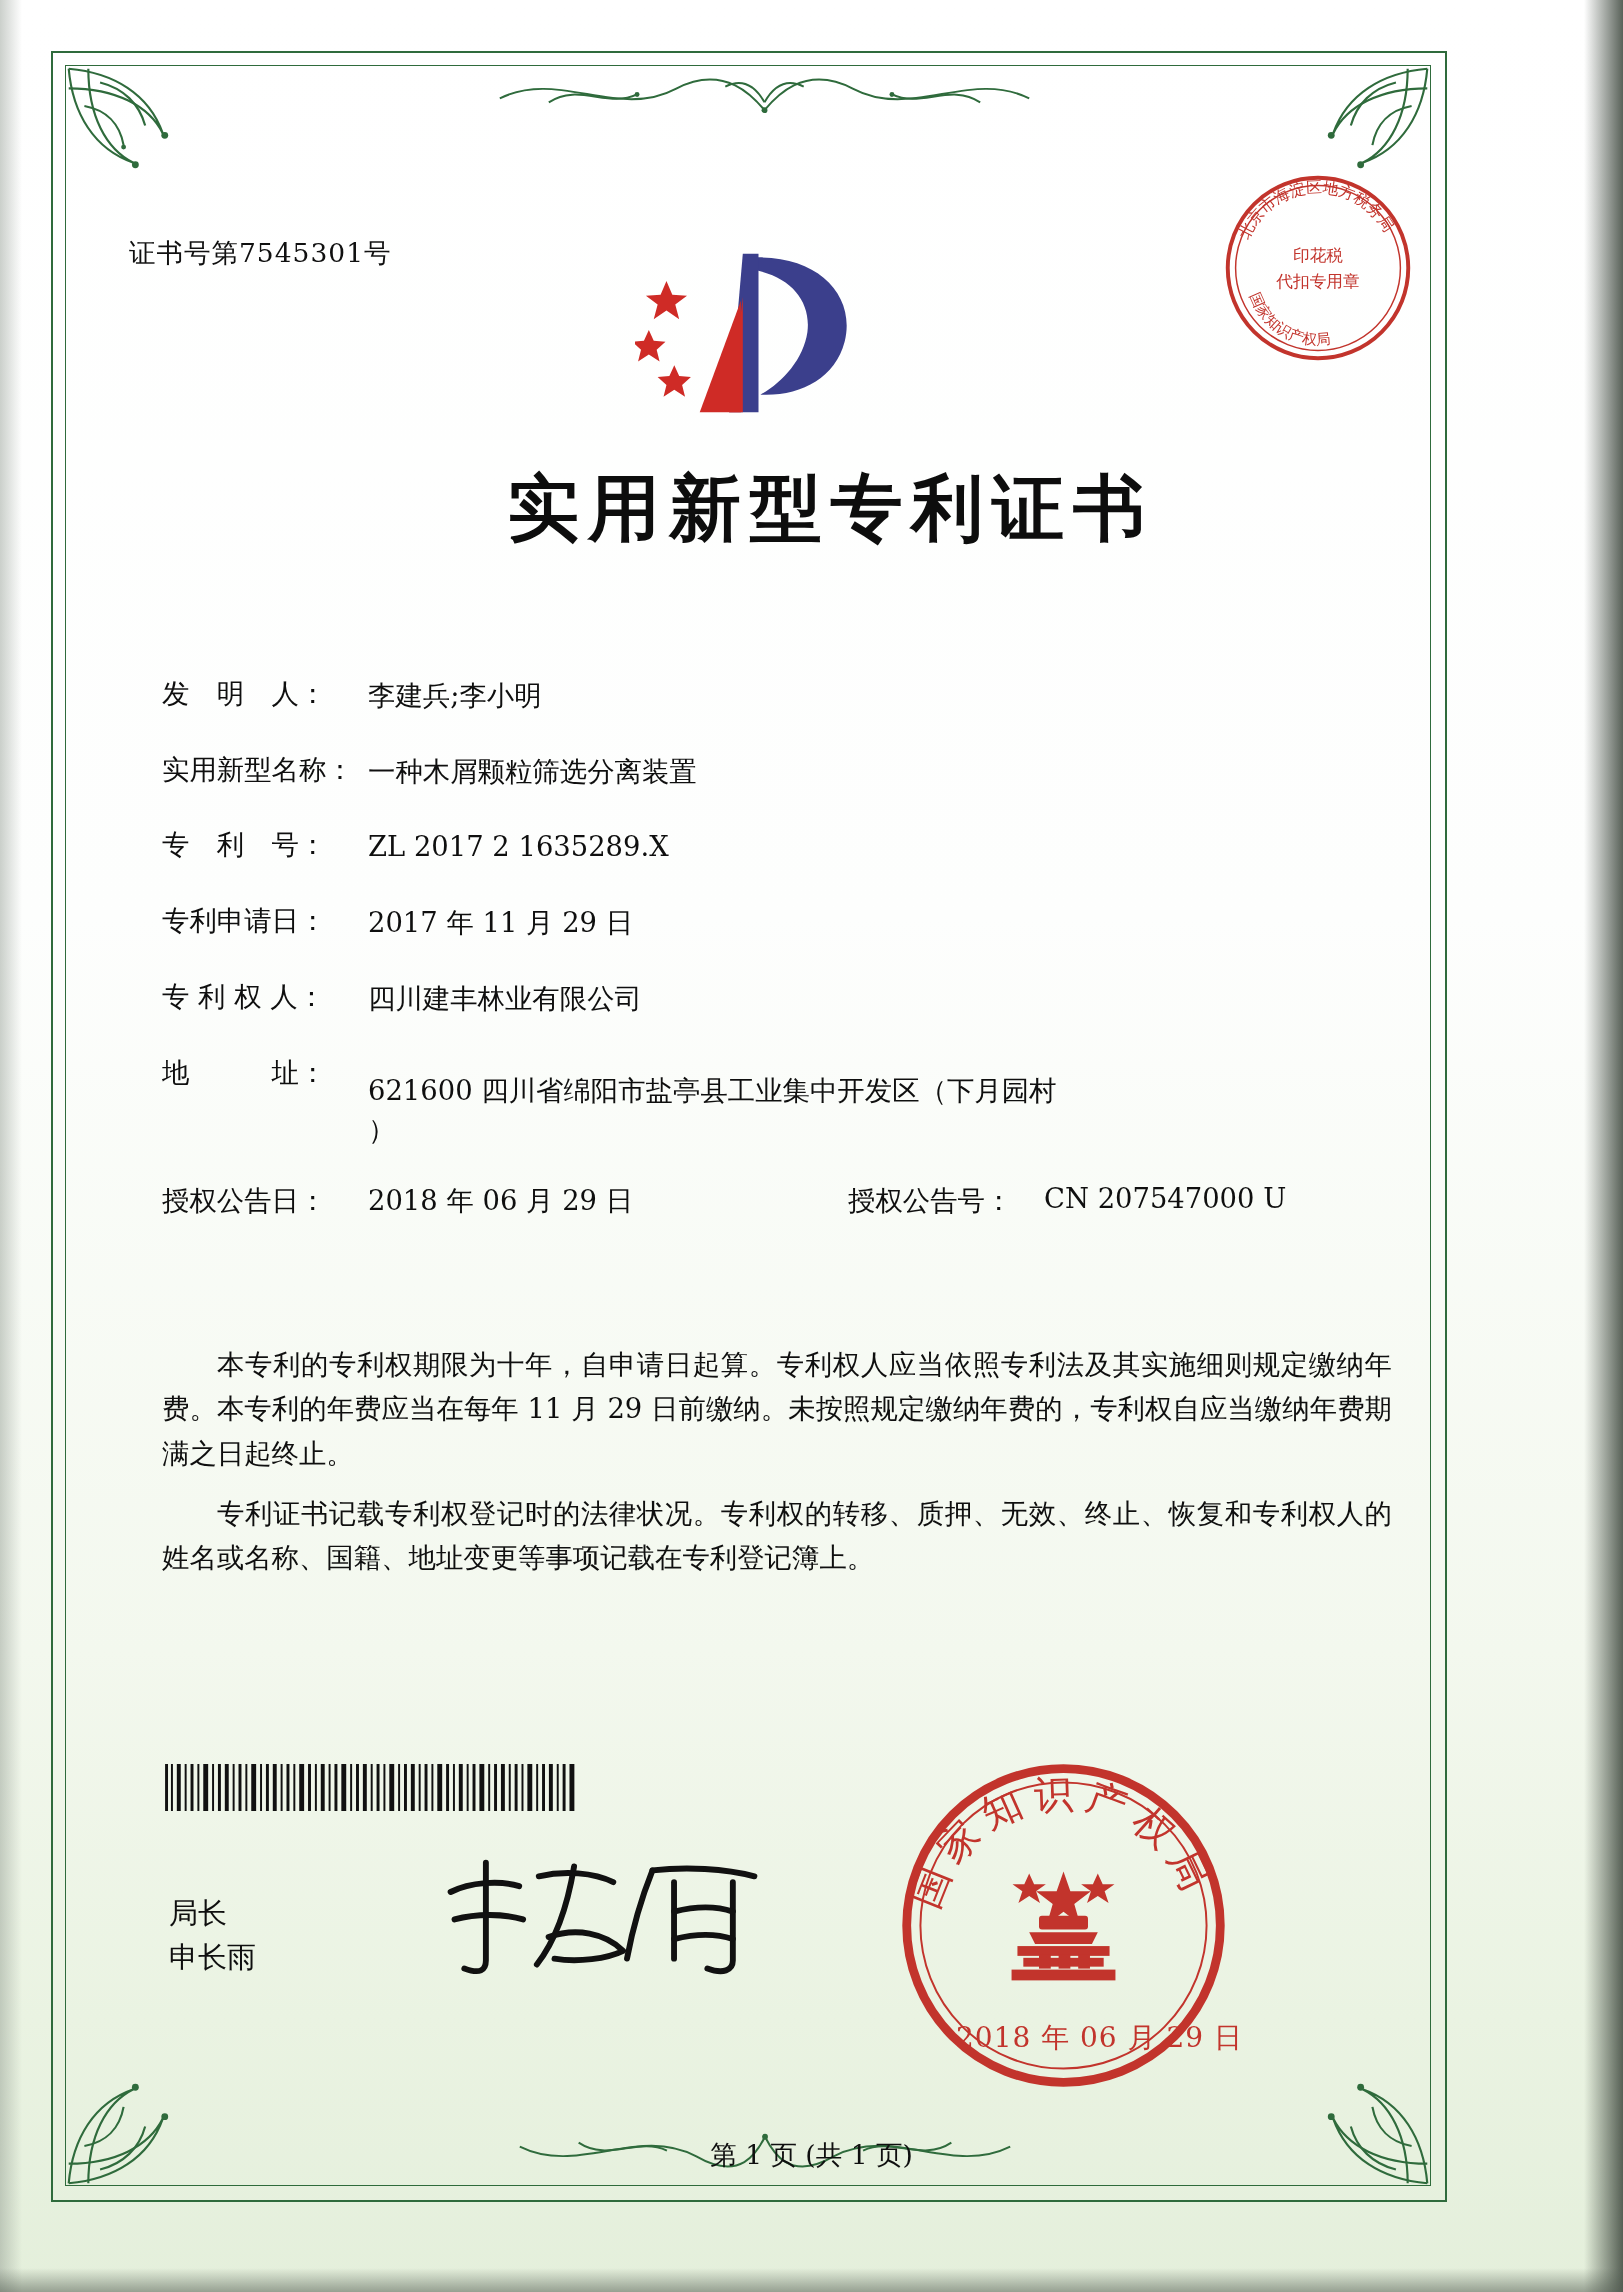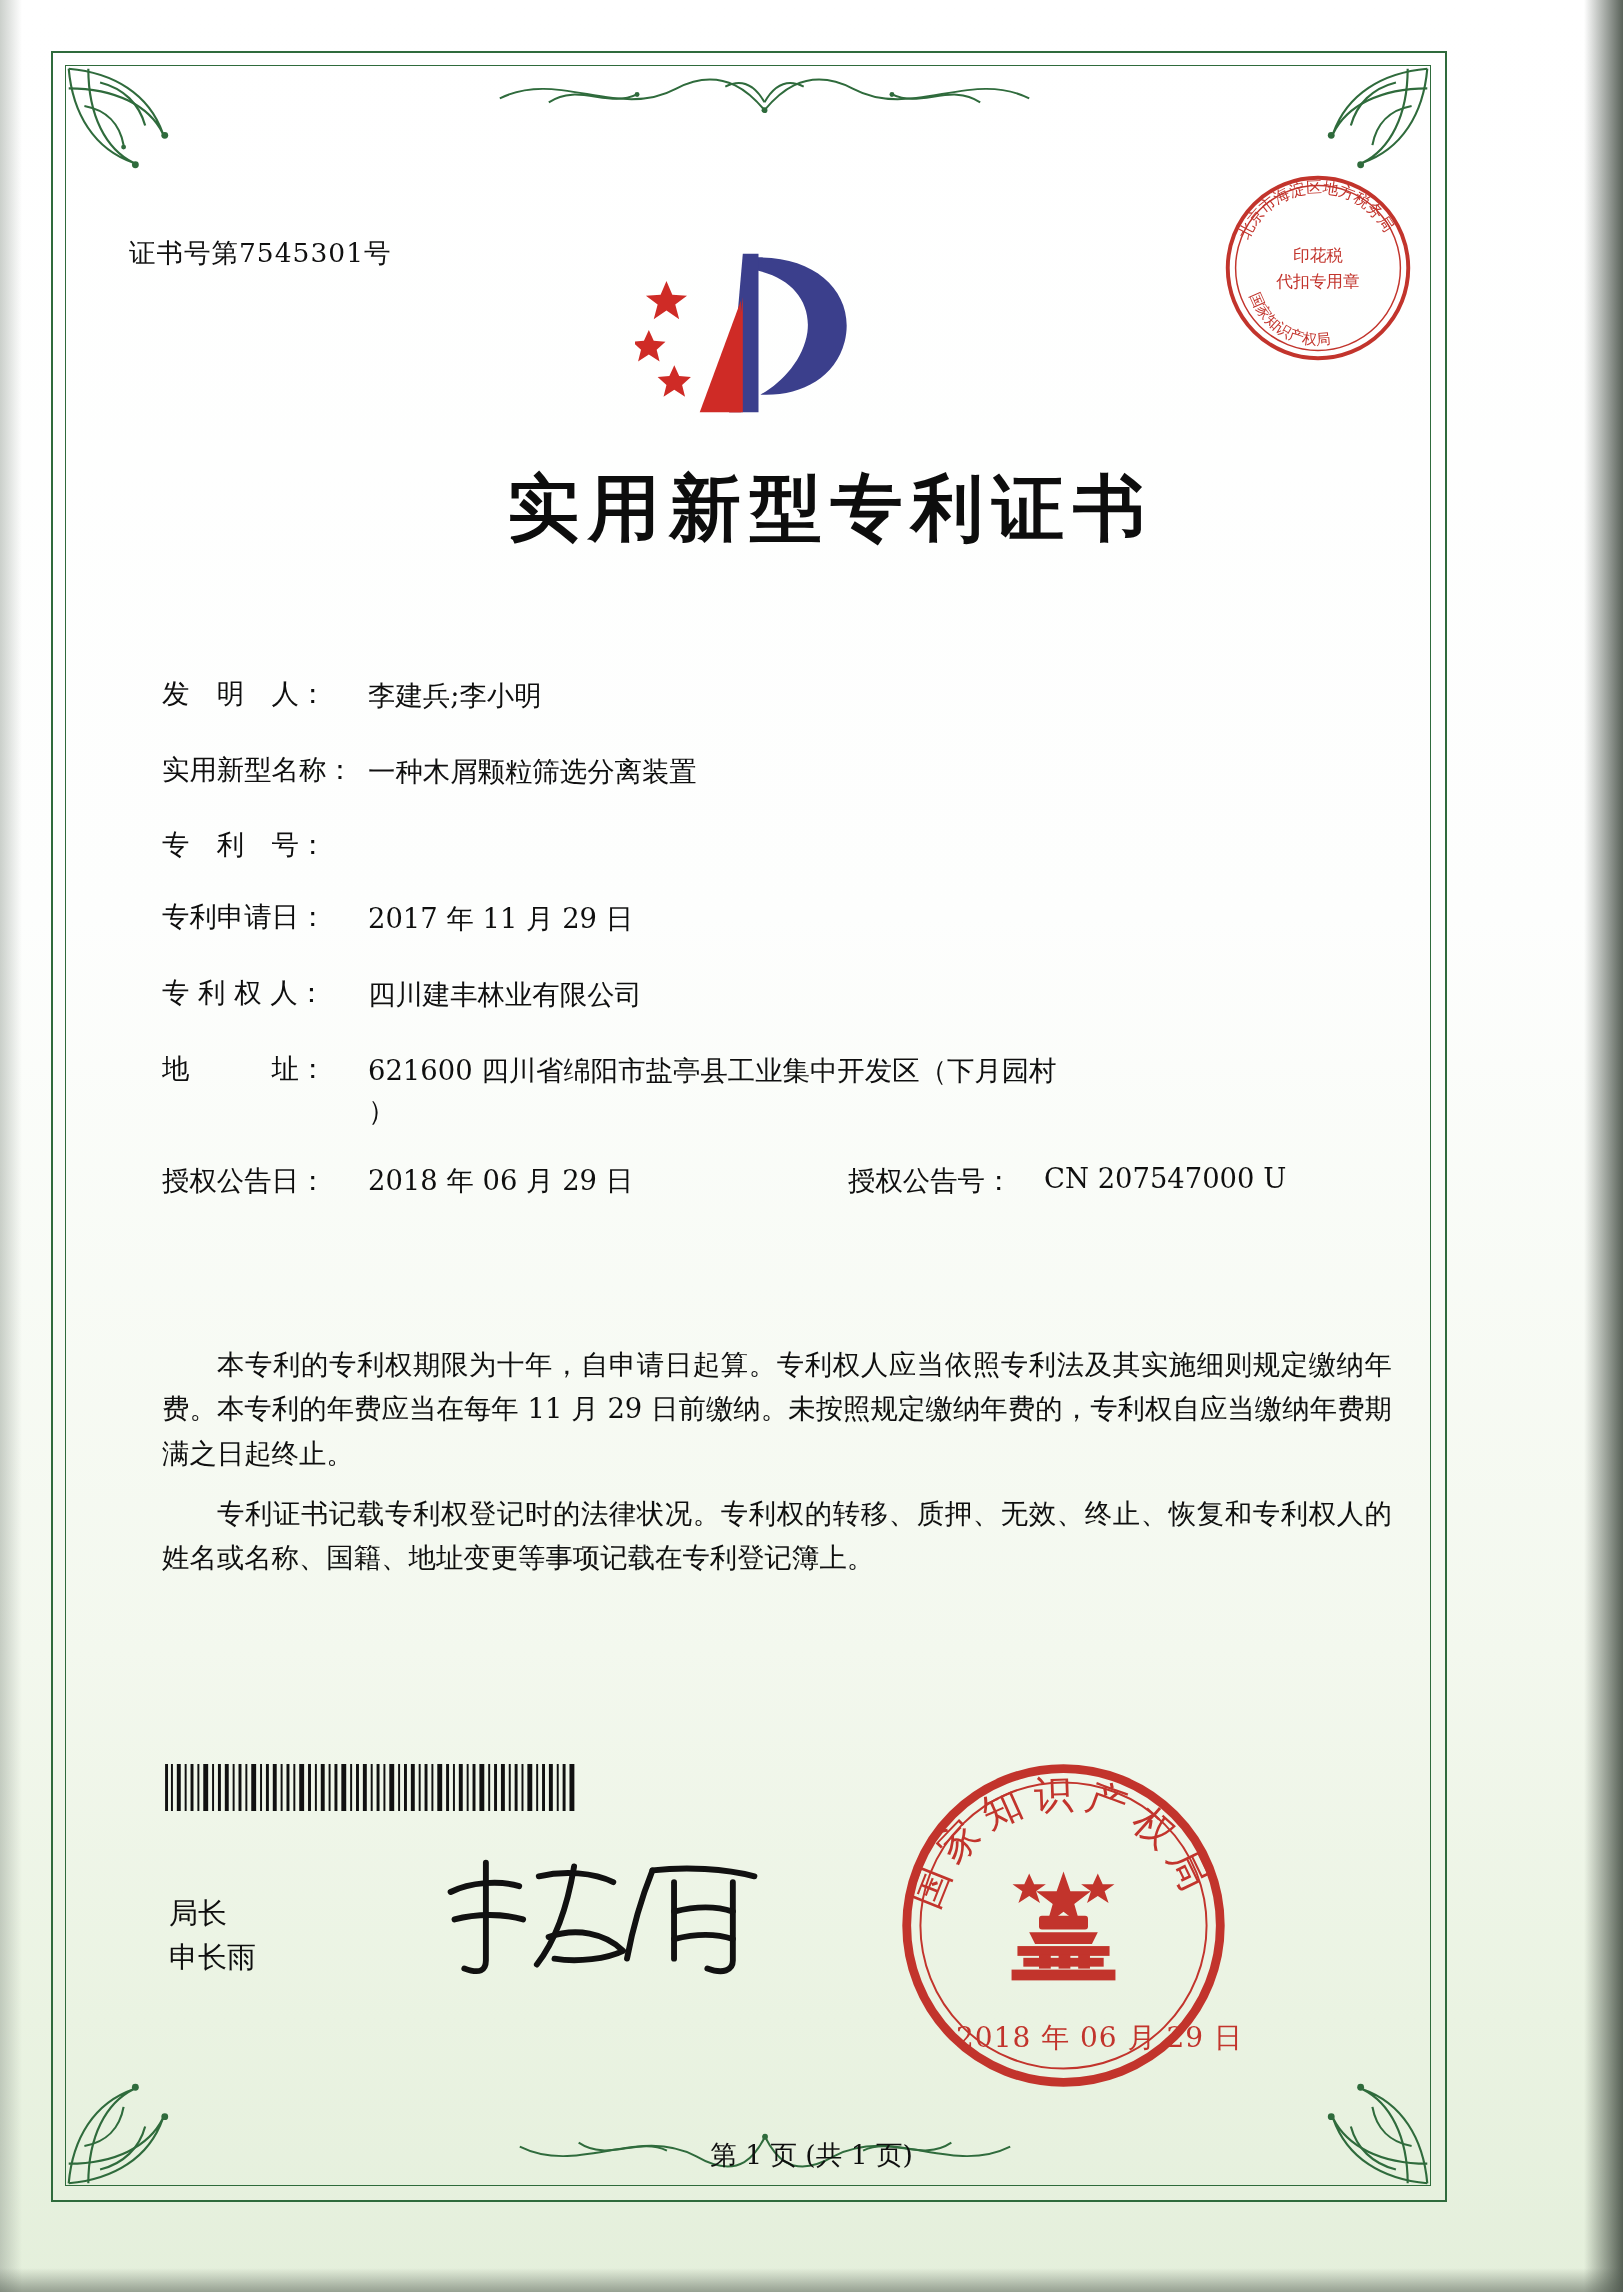--- a/index.html
+++ b/index.html
@@ -361,32 +361,33 @@
     <div class="field-row">
       <div class="f-label">发　明　人：</div>
       <div class="f-value">李建兵;李小明</div>
     </div>
     <div class="field-row">
       <div class="f-label">实用新型名称：</div>
       <div class="f-value">一种木屑颗粒筛选分离装置</div>
     </div>
     <div class="field-row">
       <div class="f-label">专　利　号：</div>
+      <div class="f-value">ZL 2017 2 1635289.X</div>
     </div>
     <div class="field-row">
       <div class="f-label">专利申请日：</div>
       <div class="f-value">2017 年 11 月 29 日</div>
     </div>
     <div class="field-row">
       <div class="f-label">专 利 权 人：</div>
       <div class="f-value">四川建丰林业有限公司</div>
     </div>
     <div class="field-row" style="margin-bottom:33px;">
       <div class="f-label">地　　　址：</div>
-      <div class="f-value" style="white-space: pre-line;">621600  四川省绵阳市盐亭县工业集中开发区（下月园村
+      <div class="f-value" style="white-space: pre-line; margin-top: 16px;">621600  四川省绵阳市盐亭县工业集中开发区（下月园村
 ）</div>
     </div>
 
     <div class="two-col">
       <div class="col left">
         <div class="lbl">授权公告日：</div>
         <div class="val">2018 年 06 月 29 日</div>
       </div>
       <div class="col right">
         <div class="lbl">授权公告号：</div>

